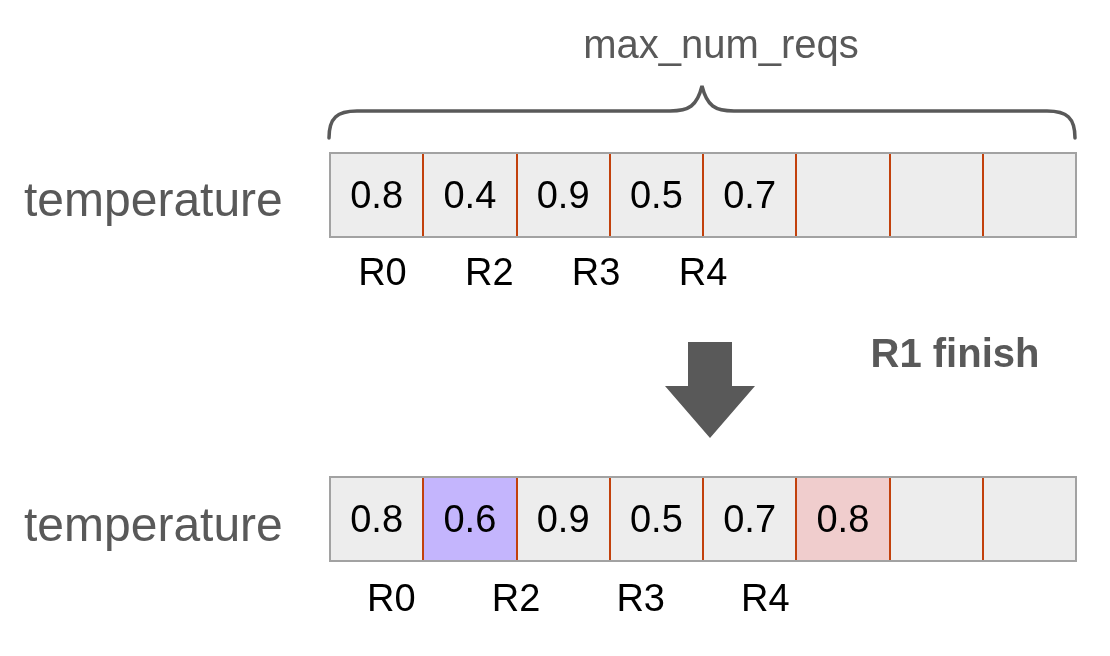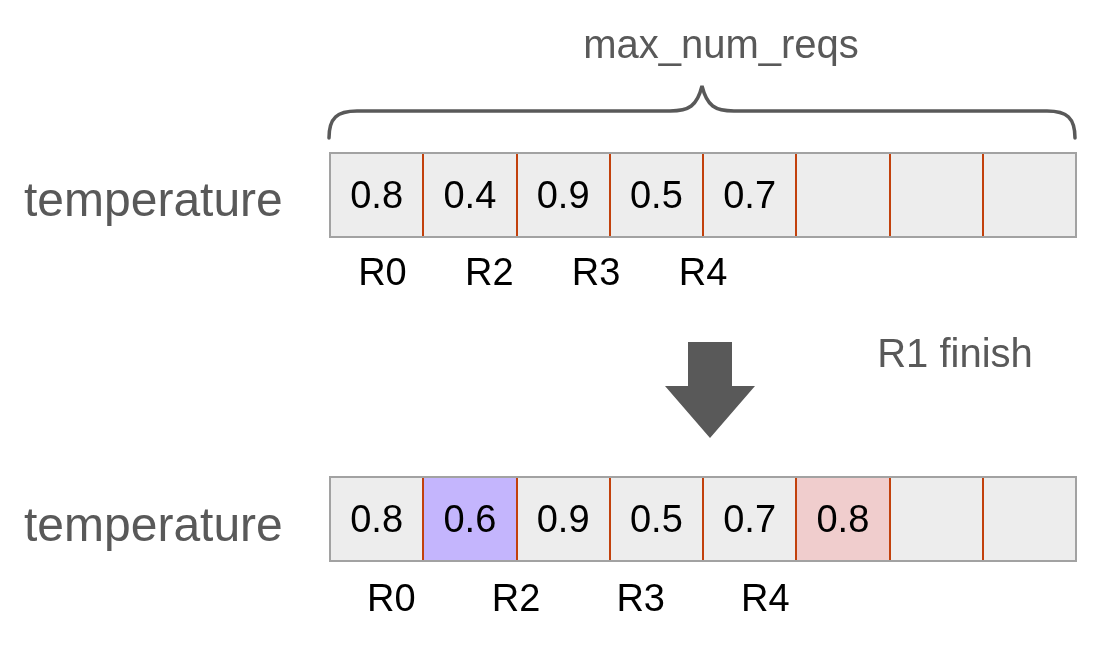--- a/index.html
+++ b/index.html
@@ -90,20 +90,21 @@
   .note {
     position: absolute;
     left: 820px;
     top: 327px;
     width: 270px;
     text-align: center;
     font-size: 40px;
     line-height: 53px;
     color: #595959;
     white-space: nowrap;
+    font-weight: bold;
   }
 </style>
 </head>
 <body>
 
 <div class="canvas">
 
   <div class="title">max_num_reqs</div>
 
   <svg class="brace" viewBox="0 0 750 58" fill="none">

